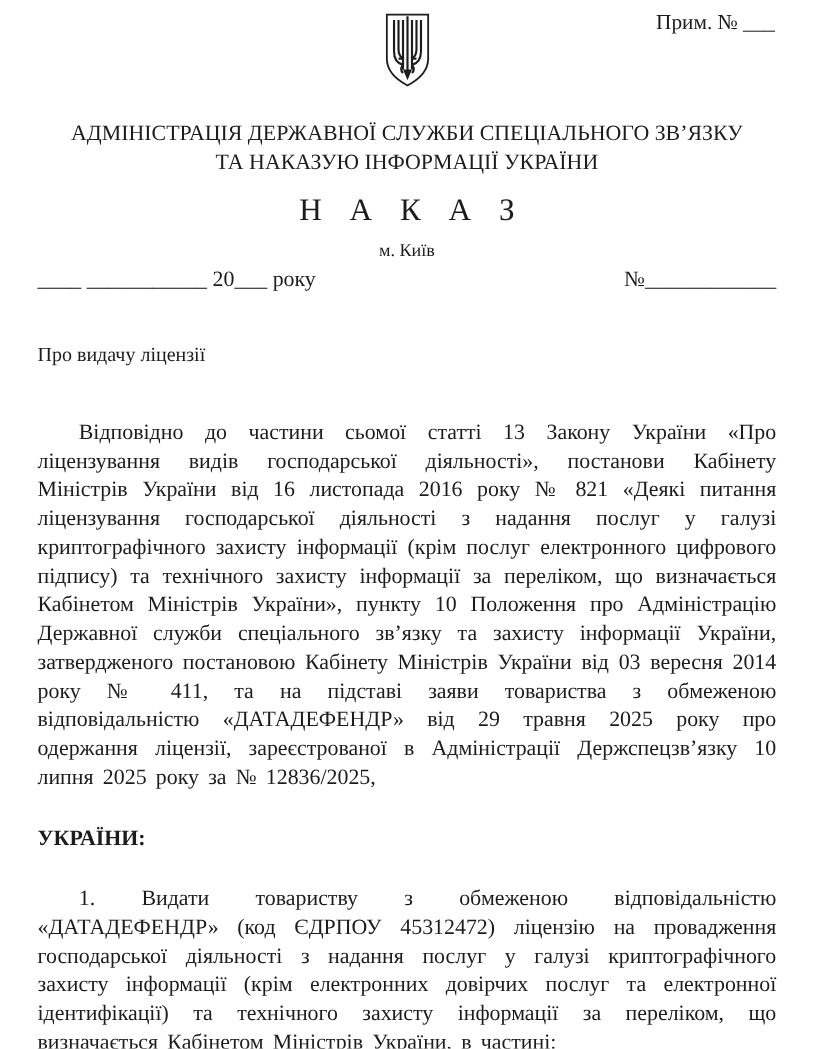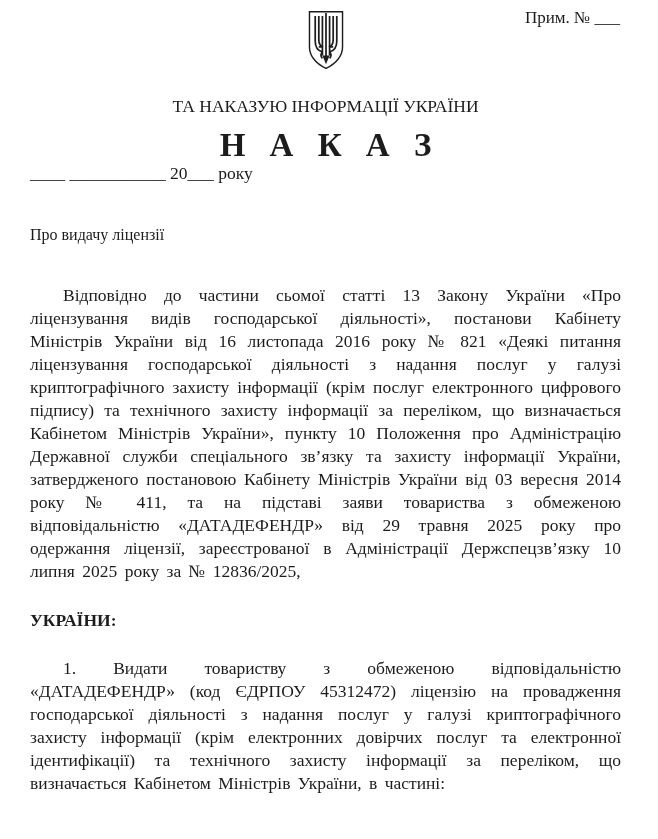--- a/index.html
+++ b/index.html
@@ -35,22 +35,22 @@
   .org {
     text-align: center;
     margin-top: 15px;
     font-size: 17.5px;
     line-height: 23px;
   }
 
   .doc-type {
     text-align: center;
     margin-top: 13px;
-    font-size: 33px;
-    font-weight: bold;
+    font-size: 25px;
+    font-weight: normal;
     letter-spacing: 8px;
     padding-left: 8px; 
     line-height: 29px;
   }
 
   .city {
     text-align: center;
     margin-top: 10px;
     font-size: 14.5px;
     line-height: 17px;
@@ -112,28 +112,31 @@
         <path d="M22,52 L27,52"></path>
         <path d="M42,52 L37,52"></path>
         <path d="M27,59 Q23,64 27,68"></path>
         <path d="M37,59 Q41,64 37,68"></path>
       </g>
       <path d="M27,64 L32,76 L37,64 Z" fill="#1d1d1d"></path>
     </svg>
   </div>
 
   <div class="org">
+    <div>АДМІНІСТРАЦІЯ ДЕРЖАВНОЇ СЛУЖБИ СПЕЦІАЛЬНОГО ЗВ’ЯЗКУ</div>
     <div>ТА НАКАЗУЮ ІНФОРМАЦІЇ УКРАЇНИ</div>
   </div>
 
   <div class="doc-type">Н А К А З</div>
 
+  <div class="city">м. Київ</div>
 
   <div class="meta-row">
     <span class="blank">____ ___________ 20___ року</span>
+    <span class="blank">№____________</span>
   </div>
 
   <div class="subject">Про видачу ліцензії</div>
 
   <p class="para indent preamble">Відповідно до частини сьомої статті 13 Закону України «Про ліцензування видів господарської діяльності», постанови Кабінету Міністрів України від 16 листопада 2016 року № 821 «Деякі питання ліцензування господарської діяльності з надання послуг у галузі криптографічного захисту інформації (крім послуг електронного цифрового підпису) та технічного захисту інформації за переліком, що визначається Кабінетом Міністрів України», пункту 10 Положення про Адміністрацію Державної служби спеціального зв’язку та захисту інформації України, затвердженого постановою Кабінету Міністрів України від 03 вересня 2014 року № 411, та на підставі заяви товариства з обмеженою відповідальністю «ДАТАДЕФЕНДР» від 29 травня 2025 року про одержання ліцензії, зареєстрованої в Адміністрації Держспецзв’язку 10 липня 2025 року за № 12836/2025,</p>
 
   <div class="order-word">УКРАЇНИ:</div>
 
   <p class="para indent item1">1. Видати товариству з обмеженою відповідальністю «ДАТАДЕФЕНДР» (код ЄДРПОУ 45312472) ліцензію на провадження господарської діяльності з надання послуг у галузі криптографічного захисту інформації (крім електронних довірчих послуг та електронної ідентифікації) та технічного захисту інформації за переліком, що визначається Кабінетом Міністрів України, в частині:</p>
 

